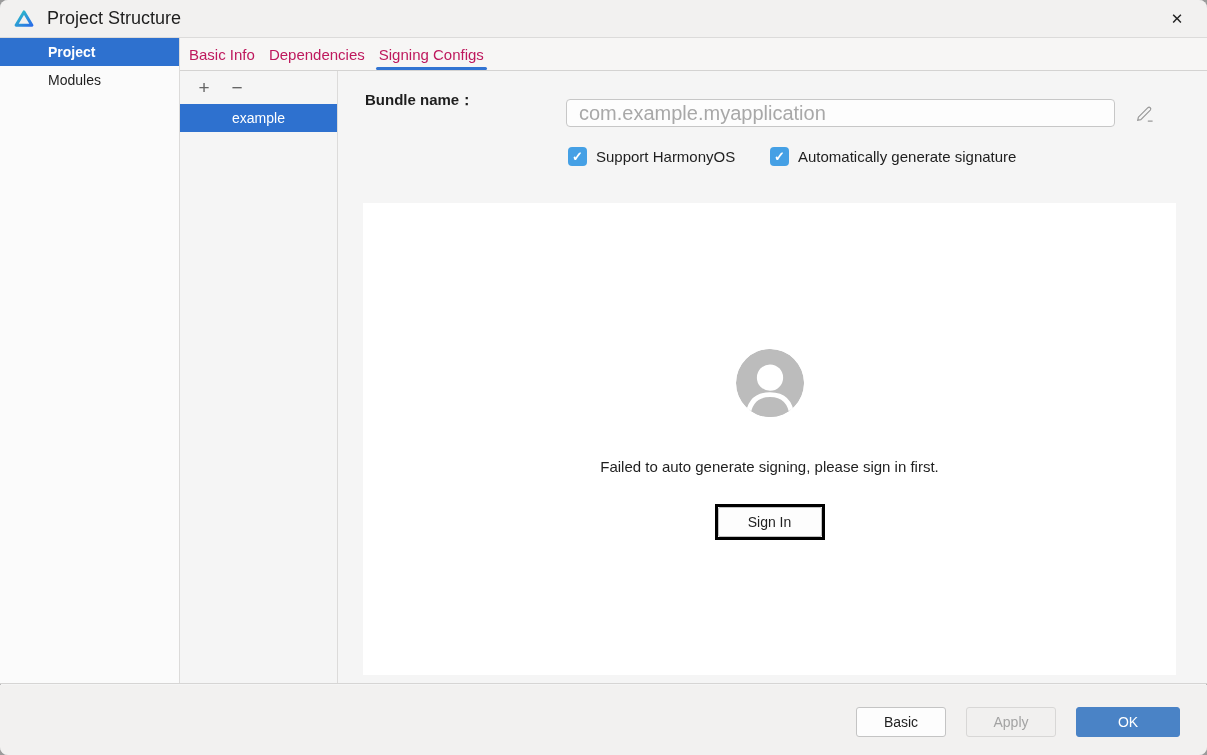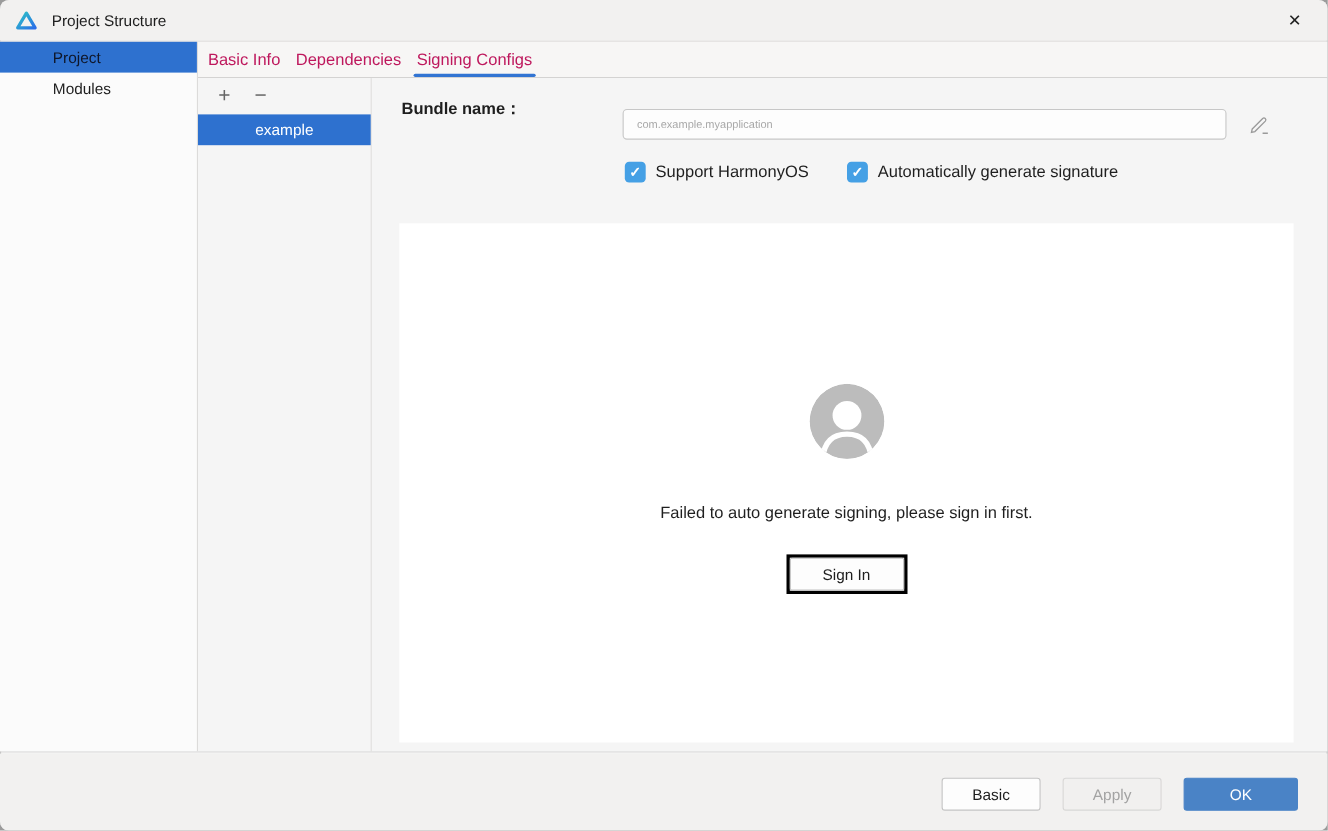--- a/index.html
+++ b/index.html
@@ -18,21 +18,21 @@
     overflow: hidden;
     box-shadow: 0 0 0 1px #b9b9b9 inset;
   }
   
   .titlebar {
     position: absolute; top:0; left:0; right:0; height:37px;
     background: #f2f1f0;
     display: flex; align-items: center;
   }
   .titlebar .logo { margin-left: 14px; width:20px; height:20px; display:flex; }
-  .titlebar .title { margin-left: 13px; font-size: 14px; color:#1e1e1e; }
+  .titlebar .title { margin-left: 13px; font-size: 18px; color:#1e1e1e; }
   .close-btn {
     position:absolute; right: 12px; top: 0; width: 36px; height: 37px;
     display:flex; align-items:center; justify-content:center;
     font-size: 15px; color: #222; cursor: pointer;
   }
   
   .main {
     position: absolute; top: 37px; left:0; right:0; bottom: 71px;
     display: flex;
     border-top: 1px solid #dcdbda;
@@ -41,21 +41,21 @@
   .sidebar {
     width: 180px; background: #fbfbfb;
     border-right: 1px solid #dcdbda;
     flex: none;
   }
   .side-item {
     height: 28px; line-height: 28px;
     padding-left: 48px; font-size: 14px;
     cursor: pointer; color:#1e1e1e;
   }
-  .side-item.selected { background: #2e71cf; color: #0f172a; }
+  .side-item.selected { background: #2e71cf; color: #ffffff; font-weight: bold; }
   .right-col { flex: 1; display: flex; flex-direction: column; min-width:0; }
   
   .tabbar {
     height: 33px; flex: none;
     background: #f7f6f5;
     border-bottom: 1px solid #d4d3d2;
     display: flex; align-items: stretch;
     padding-left: 2px;
   }
   .tab {
@@ -90,21 +90,21 @@
   .config-item.selected { background:#2e71cf; color:#fff; }
   
   .content { flex:1; position:relative; background:#f5f5f5; }
   .bundle-label {
     position:absolute; left:27px; top:15px; height:28px; line-height:28px;
     font-size: 15px; color:#1e1e1e;font-weight:bold;
   }
   .bundle-input {
     position:absolute; left:228px; top:28px; width:549px; height:28px;
     background:#fdfdfd; border:1px solid #c7c7c7; border-radius:4px;
-    padding: 0 12px; font-size:10px; color:#a16207;
+    padding: 0 12px; font-size:20px; color:#a16207;
     font-family:"Liberation Sans", sans-serif; outline:none;
   }
   .bundle-input::placeholder { color:#a8a8a8; opacity:1; }
   .edit-icon {
     position:absolute; left:797px; top:32px; width:20px; height:20px;
     cursor:pointer; display:flex;
   }
   .cb-group { position:absolute; top:76px; display:flex; align-items:center; gap:9px; }
   .cb-group.cb1 { left:230px; }
   .cb-group.cb2 { left:432px; }

